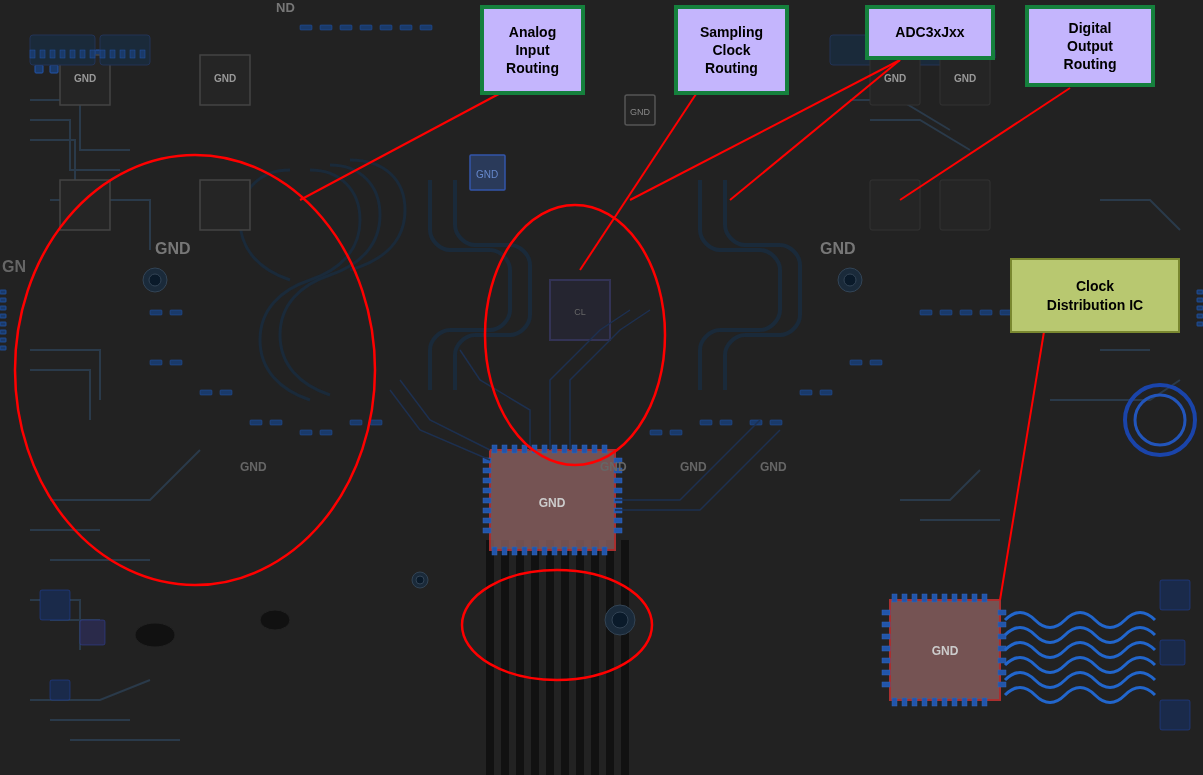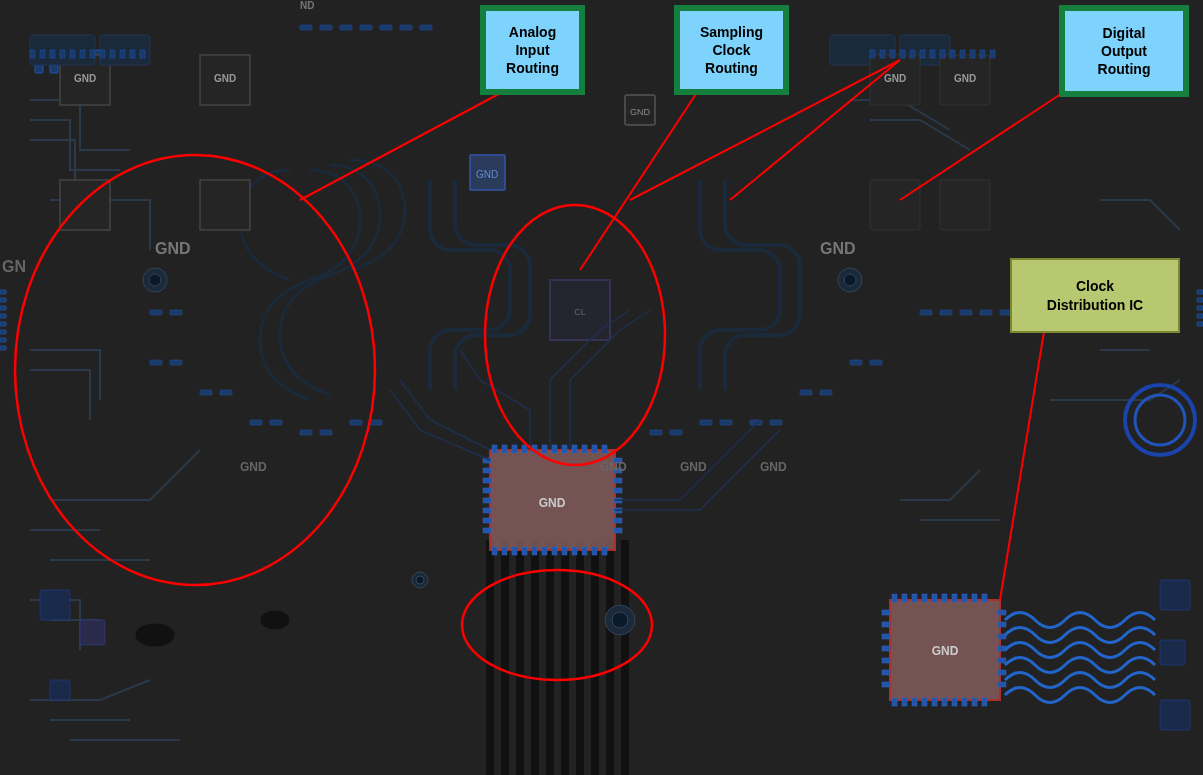--- a/index.html
+++ b/index.html
@@ -23,22 +23,22 @@
     #pcb-svg {
       position: absolute;
       top: 0; left: 0;
       width: 1203px;
       height: 775px;
     }
 
     
     .annotation-label {
       position: absolute;
-      background: #7dd3fc;
-      border: 6px solid #15803d;
+      background: #c4b5fd;
+      border: 4px solid #15803d;
       padding: 6px 10px;
       font-size: 14px;
       font-weight: bold;
       color: #000;
       text-align: center;
       line-height: 1.3;
       z-index: 10;
     }
 
     .annotation-label.green-bg {
@@ -424,34 +424,37 @@
 Input
 Routing</span>
   </div>
 
   <div class="annotation-label" style="top: 5px; left: 660px; width: 115px; height: 90px; display: flex; align-items: center; justify-content: center; margin-left: 14px;">
     <span style="white-space: pre-line; text-align: center;">Sampling
 Clock
 Routing</span>
   </div>
 
-
-  <div class="annotation-label" style="top: 5px; left: 1059px; width: 130px; height: 92px; display: flex; align-items: center; justify-content: center;">
+  <div class="annotation-label" style="top: 5px; left: 865px; width: 130px; height: 55px; display: flex; align-items: center; justify-content: center;">
+    <span style="text-align: center;">ADC3xJxx</span>
+  </div>
+
+  <div class="annotation-label" style="top: 5px; left: 1025px; width: 130px; height: 82px; display: flex; align-items: center; justify-content: center;">
     <span style="white-space: pre-line; text-align: center;">Digital
 Output
 Routing</span>
   </div>
 
   <div class="annotation-label green-bg" style="top: 258px; left: 1010px; width: 170px; height: 75px; display: flex; align-items: center; justify-content: center;">
     <span style="white-space: pre-line; text-align: center;">Clock
 Distribution IC</span>
   </div>
 
   <div class="gnd-label" style="top: 240px; left: 155px; font-size: 16px; color: #777;">GND</div>
   <div class="gnd-label" style="top: 240px; left: 820px; font-size: 16px; color: #777;">GND</div>
   <div class="gnd-label" style="top: 258px; left: 2px; font-size: 16px; color: #666;">GN</div>
   <div class="gnd-label" style="top: 460px; left: 240px; font-size: 12px; color: #666;">GND</div>
   <div class="gnd-label" style="top: 460px; left: 600px; font-size: 12px; color: #666;">GND</div>
   <div class="gnd-label" style="top: 460px; left: 680px; font-size: 12px; color: #666;">GND</div>
   <div class="gnd-label" style="top: 460px; left: 760px; font-size: 12px; color: #666;">GND</div>
-  <div class="gnd-label" style="top: 0px; left: 300px; font-size: 10px; color: #777;">ND</div>
+  <div class="gnd-label" style="top: 0px; left: 276px; font-size: 13px; color: #777;">ND</div>
 
 </div>
 
 </body></html>

